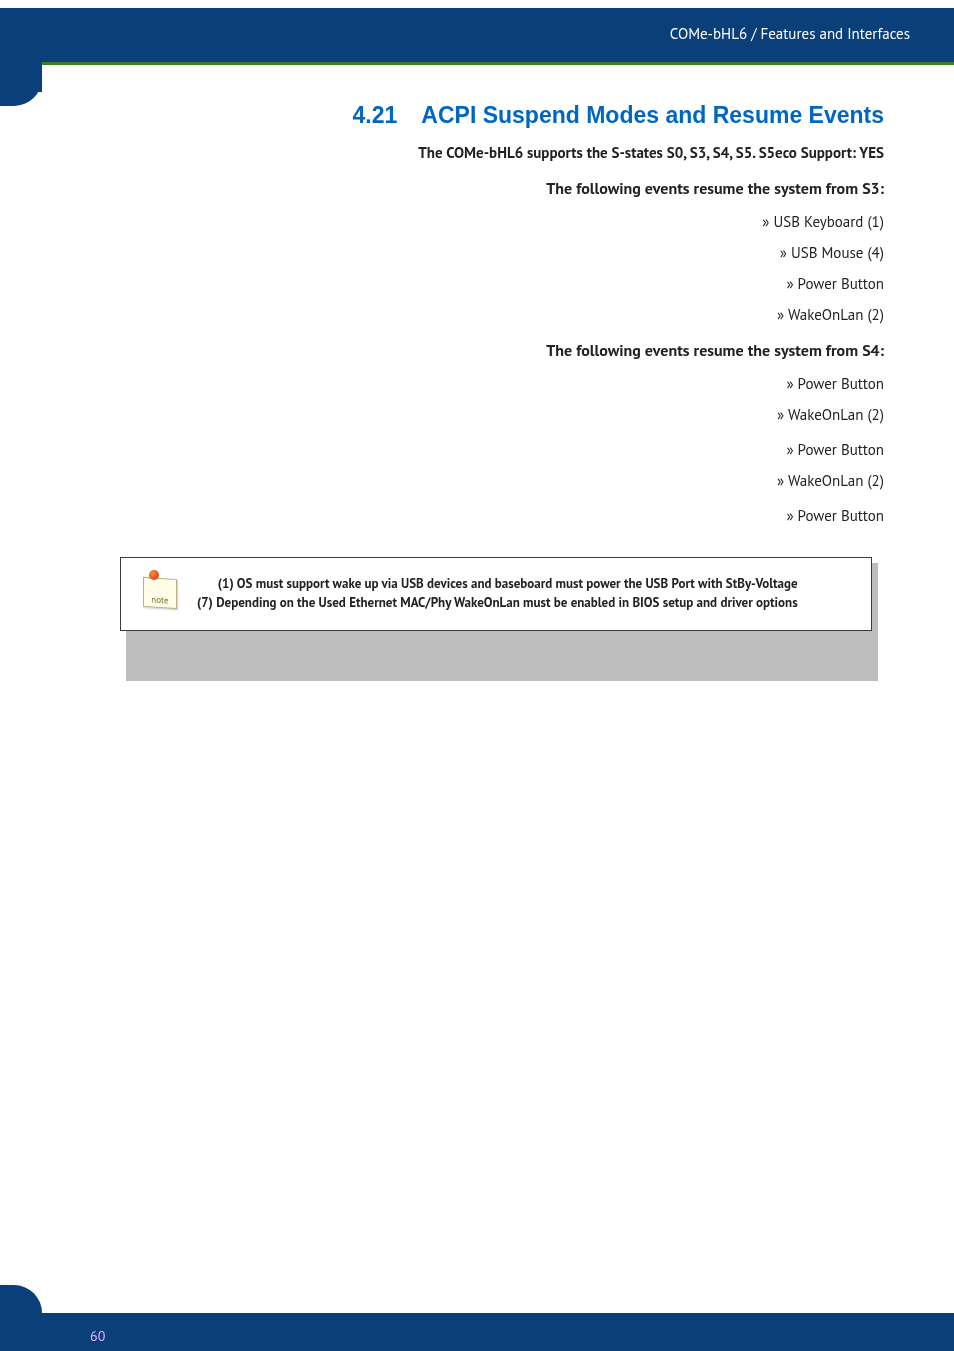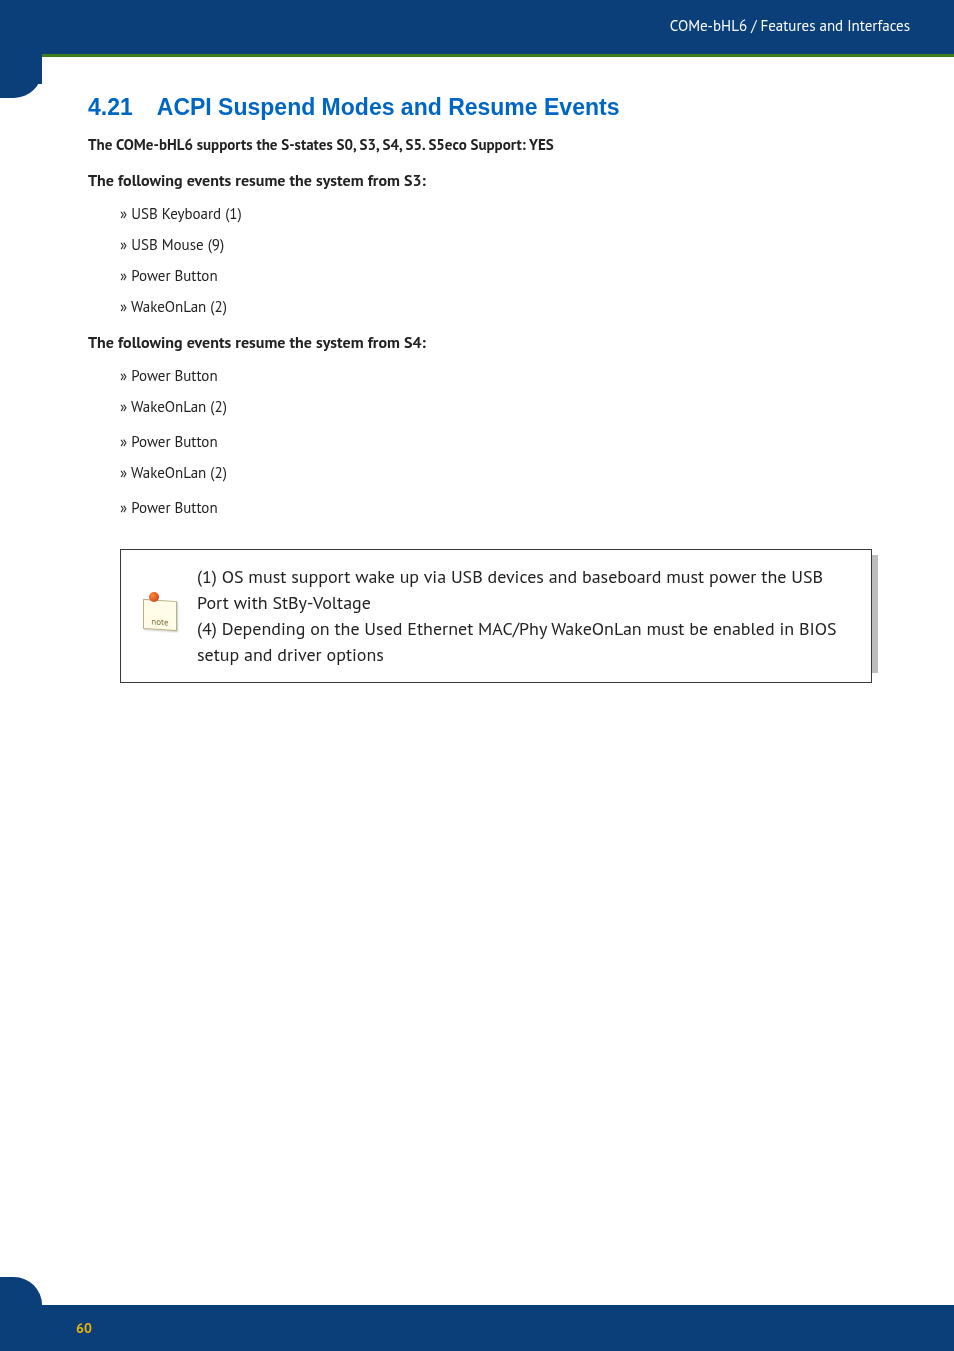--- a/index.html
+++ b/index.html
@@ -10,20 +10,21 @@
     height: 1351px;
     background: #fff;
     font-family: "Segoe UI", "PT Sans", "Myriad Pro", Arial, sans-serif;
     color: #222;
   }
   .header-bar {
     width: 100%;
     height: 54px;
     background: #0a3f7a;
     position: relative;
+    margin-top: 8px;
   }
   .header-bar::after {
     content: "";
     position: absolute;
     left: 0; bottom: -3px;
     width: 100%;
     height: 3px;
     background: #3e7d1d;
   }
   .header-text {
@@ -45,21 +46,22 @@
     content: "";
     position: absolute;
     left: 0;
     bottom: -14px;
     width: 42px;
     height: 28px;
     background: #0a3f7a;
     border-bottom-right-radius: 42px;
   }
   .content {
-    padding: 40px 92px 0 88px;
+    padding: 40px 70px 0 88px;
+    text-align: right;
   }
   h2 {
     color: #0066c4;
     font-family: Arial, Helvetica, sans-serif;
     font-weight: 700;
     font-size: 23px;
     margin: 0 0 14px 0;
   }
   .h2-num { margin-right: 24px; }
   .intro {
@@ -127,37 +129,38 @@
     box-shadow: 1px 1px 2px rgba(0,0,0,.2);
   }
   .note-pin {
     position: absolute;
     top: -2px; left: 12px;
     width: 10px; height: 10px;
     background: radial-gradient(circle at 35% 35%, #ff8a33, #c0331a);
     border-radius: 50%;
   }
   .note-text {
-    font-size: 18px;
+    font-size: 13px;
     line-height: 1.45;
+    font-weight: bold;
   }
   .footer-bar {
     position: absolute;
     bottom: 0;
     left: 0;
     width: 100%;
     height: 46px;
     background: #0a3f7a;
   }
   .footer-bar .pagenum {
-    color: #eab308;
+    color: #f0abfc;
     font-size: 14px;
-    font-weight: 700;
-    position: absolute;
-    left: 76px;
+    font-weight: 400;
+    position: absolute;
+    left: 90px;
     top: 14px;
   }
   .footer-curve {
     position: absolute;
     bottom: 46px;
     left: 0;
     width: 42px;
     height: 28px;
     background: #0a3f7a;
     border-top-right-radius: 42px;
@@ -175,21 +178,21 @@
 
   <div class="content">
     <h2>
       <span class="h2-num">4.21</span><span>ACPI Suspend Modes and Resume Events</span>
     </h2>
     <p class="intro">The COMe-bHL6 supports the S-states S0, S3, S4, S5. S5eco Support: YES</p>
 
     <p class="subhead">The following events resume the system from S3:</p>
     <ul class="bullets">
       <li>USB Keyboard (1)</li>
-      <li>USB Mouse (9)</li>
+      <li>USB Mouse (4)</li>
       <li>Power Button</li>
       <li>WakeOnLan (2)</li>
     </ul>
 
     <p class="subhead">The following events resume the system from S4:</p>
     <ul class="bullets">
       <li>Power Button</li>
       <li>WakeOnLan (2)</li>
     </ul>
 
@@ -204,21 +207,21 @@
 
     <div class="note-wrap">
       <div class="note-shadow"></div>
       <div class="note-box">
         <div class="note-icon">
           <div class="note-page">note</div>
           <div class="note-pin"></div>
         </div>
         <div class="note-text">
           <div>(1) OS must support wake up via USB devices and baseboard must power the USB Port with StBy-Voltage</div>
-          <div>(4) Depending on the Used Ethernet MAC/Phy WakeOnLan must be enabled in BIOS setup and driver options</div>
+          <div>(7) Depending on the Used Ethernet MAC/Phy WakeOnLan must be enabled in BIOS setup and driver options</div>
         </div>
       </div>
     </div>
   </div>
 
   <div class="footer-curve"></div>
   <div class="footer-bar">
     <span class="pagenum">60</span>
   </div>
 </div>

